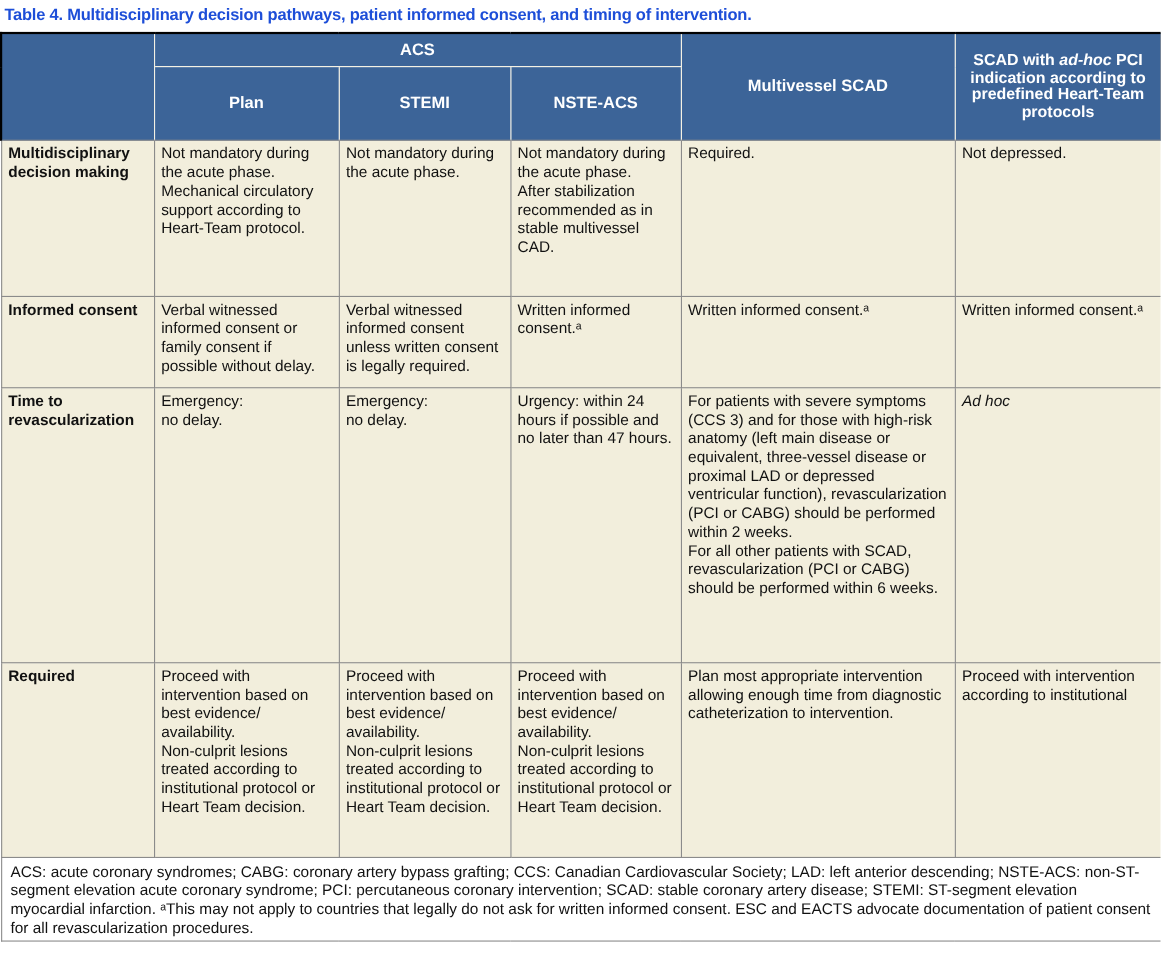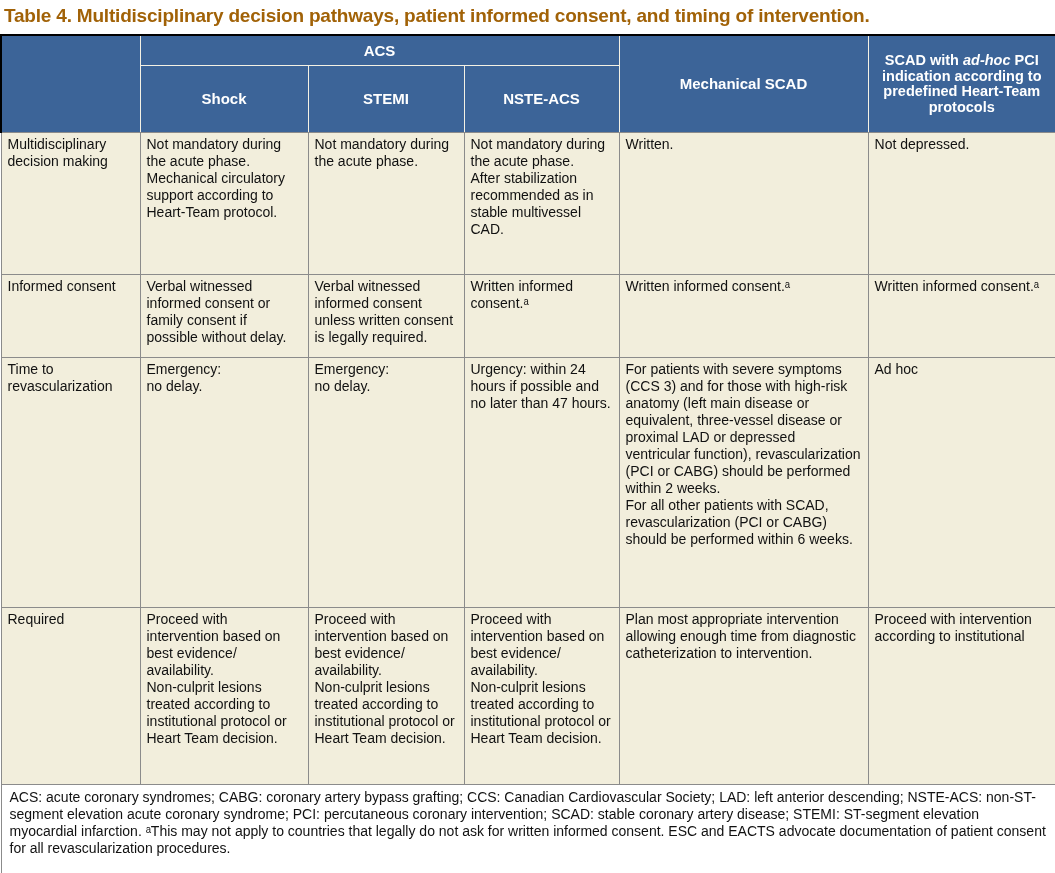--- a/index.html
+++ b/index.html
@@ -8,22 +8,22 @@
     --grid:#8b8b8b;
     --ink:#111111;
   }
   html,body{margin:0;padding:0;background:#ffffff;}
   body{
     width:1055px;height:873px;
     font-family:"Liberation Sans","DejaVu Sans",sans-serif;
     color:var(--ink);
   }
   .page-title{
-    font-size:19px;font-weight:bold;letter-spacing:-0.2px;
-    margin:5px 0 7px 4px;color:#a16207;
+    font-size:15px;font-weight:bold;letter-spacing:-0.2px;
+    margin:5px 0 7px 4px;color:#1d4ed8;
   }
   table{
     border-collapse:collapse;table-layout:fixed;
     width:1054px;margin-left:0px;
   }
   col.c0{width:139px}col.c1{width:168px}col.c2{width:156px}
   col.c3{width:155px}col.c4{width:249px}col.c5{width:188px}
 
   th{
     background:var(--blue);color:#ffffff;font-weight:bold;
@@ -37,26 +37,26 @@
 
   td{
     background:var(--cream);
     border:1px solid var(--grid);
     font-size:14px;line-height:17px;
     vertical-align:top;text-align:left;
     padding:3px 6px 2px 6px;
     white-space:pre-line;
     overflow-wrap:break-word;
   }
-  td.rowlabel{white-space:normal;}
-  td.italic{}
+  td.rowlabel{white-space:normal;font-weight:bold;}
+  td.italic{font-style:italic;}
   td.footnote{
     background:#ffffff;white-space:normal;
     font-size:14px;line-height:17px;
-    padding:4px 8px 19px 8px;
+    padding:4px 8px 3px 8px;
   }
   .nowrap-hdr{white-space:normal;}
   .it{font-style:italic;}
 </style>
 </head>
 <body>
 
 <div class="page-title">Table 4. Multidisciplinary decision pathways, patient informed consent, and timing of intervention.</div>
 
 <table>
@@ -66,38 +66,38 @@
       <col class="c2">
       <col class="c3">
       <col class="c4">
       <col class="c5">
   </colgroup>
 
   <tbody>
       <tr style="height:29px">
     <th rowspan="2" class="outer-top outer-left hdr-bottom" style="height:92px"></th>
     <th colspan="3" class="outer-top">ACS</th>
-    <th rowspan="2" class="outer-top hdr-bottom">Mechanical SCAD</th>
+    <th rowspan="2" class="outer-top hdr-bottom">Multivessel SCAD</th>
     <th rowspan="2" class="outer-top outer-right hdr-bottom nowrap-hdr" style="font-size:14.5px;line-height:15.5px"><span>SCAD with </span><span class="it">ad-hoc</span><span> PCI indication according to predefined Heart-Team protocols</span></th>
   </tr>
 
   <tr style="height:63px">
-    <th class="hdr-bottom">Shock</th>
+    <th class="hdr-bottom">Plan</th>
     <th class="hdr-bottom">STEMI</th>
     <th class="hdr-bottom">NSTE-ACS</th>
   </tr>
 
   <tr style="height:142px">
     <td class="rowlabel">Multidisciplinary decision making</td>
     <td>Not mandatory during the acute phase.
 Mechanical circulatory support according to Heart-Team protocol.</td>
     <td>Not mandatory during the acute phase.</td>
     <td>Not mandatory during the acute phase.
 After stabilization recommended as in stable multivessel CAD.</td>
-    <td>Written.</td>
+    <td>Required.</td>
     <td>Not depressed.</td>
   </tr>
 
   <tr style="height:83px">
     <td class="rowlabel">Informed consent</td>
     <td>Verbal witnessed informed consent or family consent if possible without delay.</td>
     <td>Verbal witnessed informed consent unless written consent is legally required.</td>
     <td>Written informed consent.ᵃ</td>
     <td>Written informed consent.ᵃ</td>
     <td>Written informed consent.ᵃ</td>

